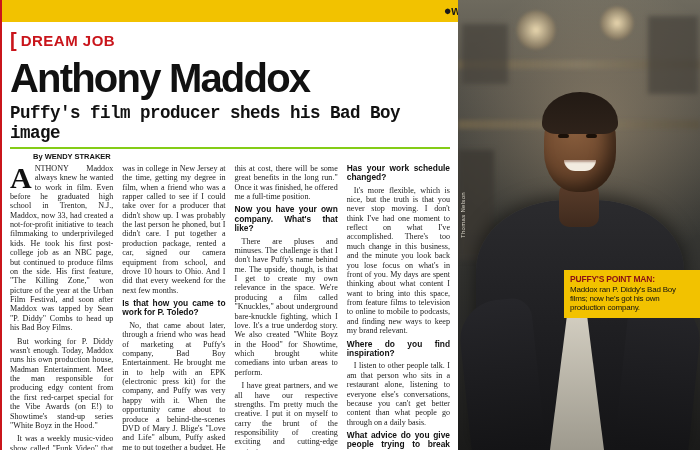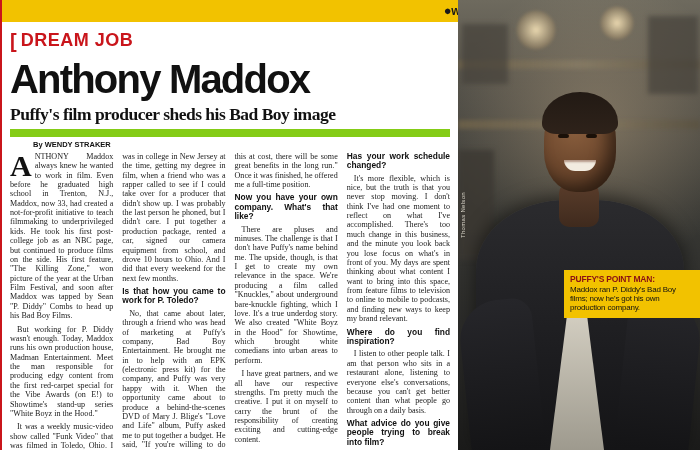--- a/index.html
+++ b/index.html
@@ -63,42 +63,42 @@
   }
   .kicker-bracket {
     font-family: "Liberation Sans", sans-serif;
     font-size: 20px;
     color: #c9151b;
     font-weight: bold;
     line-height: 1;
   }
   .kicker {
     font-family: "Liberation Sans", sans-serif;
-    font-size: 18px;
+    font-size: 15px;
     font-weight: bold;
     color: #c9151b;
     letter-spacing: 0.5px;
   }
   .headline {
     font-family: "Liberation Sans", sans-serif;
     font-size: 40px;
     font-weight: bold;
     letter-spacing: -1.8px;
     line-height: 0.92;
     color: #111;
     margin: 10px 0 0 0;
   }
   .subhead {
-    font-family: Liberation Serif, serif;
+    font-family: Liberation Mono, monospace;
     font-size: 17.5px;
     font-weight: bold;
     color: #111;
     letter-spacing: -0.5px;
     margin: 6px 0 2px 0;
-    border-bottom: 8px solid #84cc16;
+    border-bottom: 2px solid #84cc16;
     padding-bottom: 4px;
   }
   .byline {
     font-family: "Liberation Sans", sans-serif;
     font-size: 7.5px;
     font-weight: bold;
     color: #111;
     margin: 3px 0 3px 0;
     padding-left: 23px;
   }

